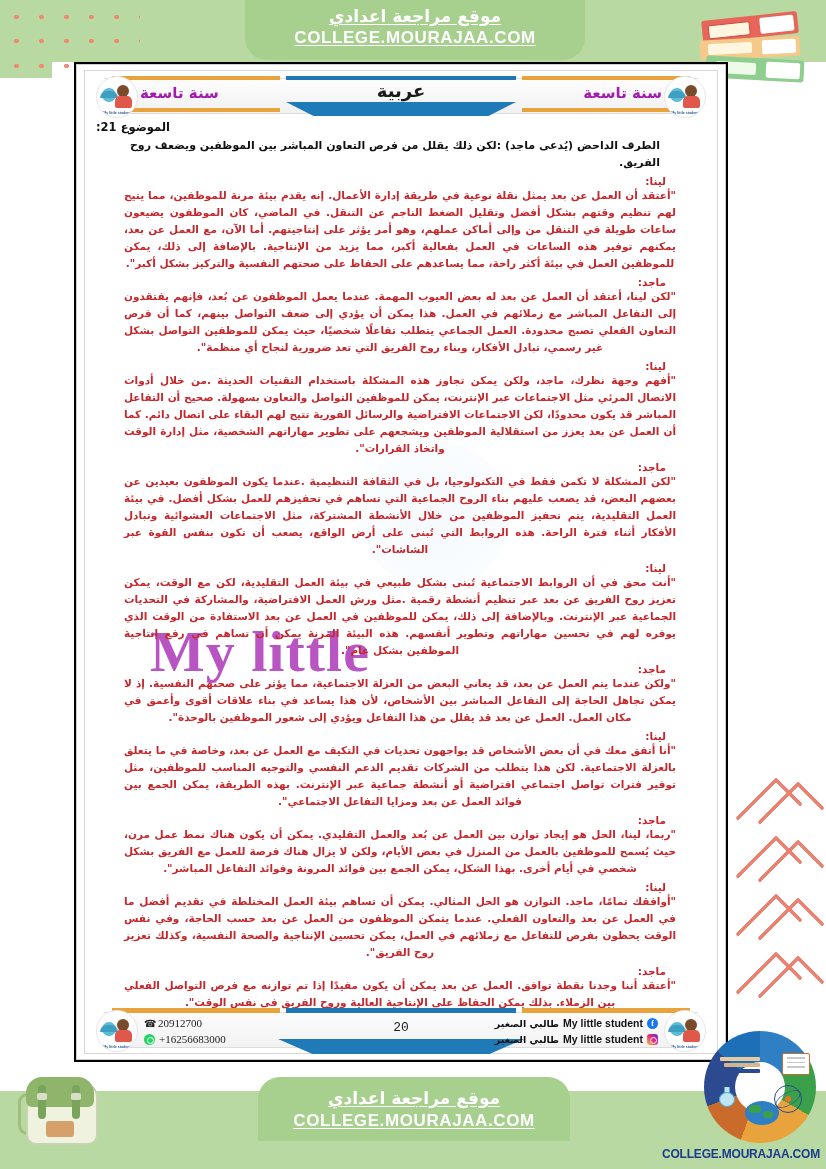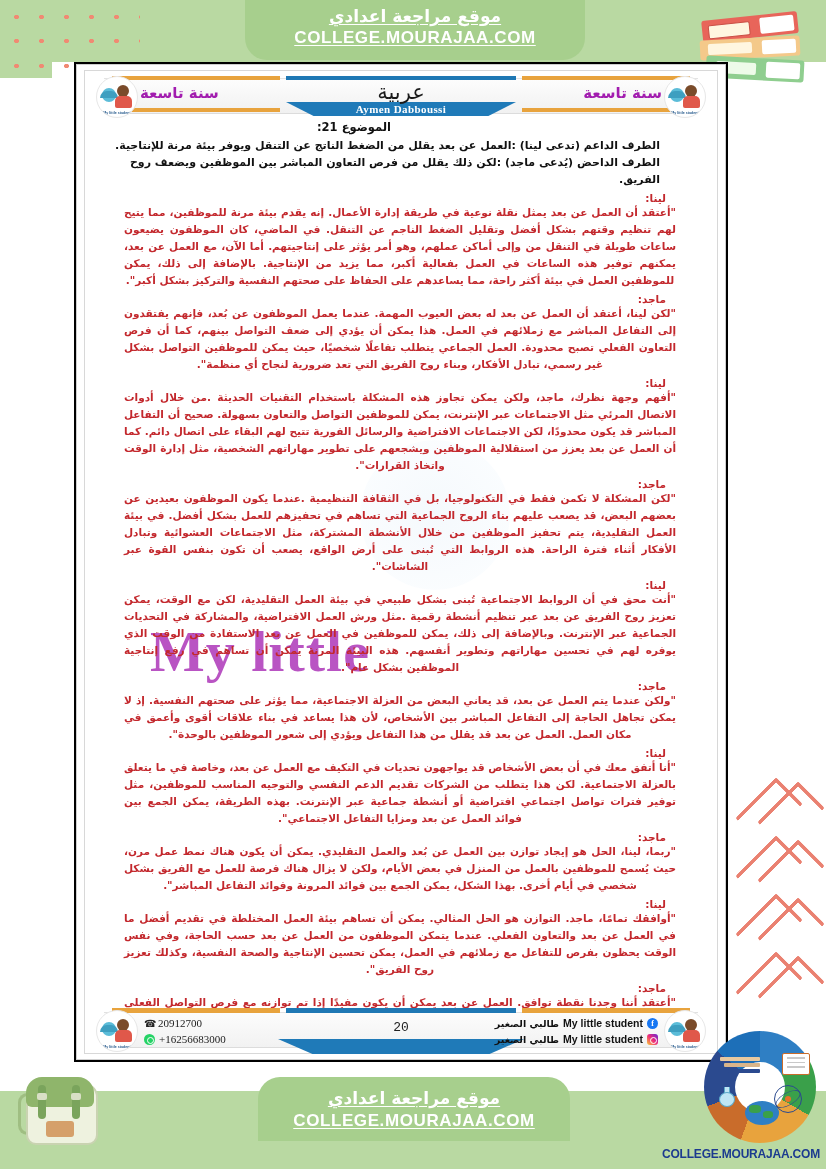--- a/index.html
+++ b/index.html
@@ -91,21 +91,21 @@
   .hdr-gold-l2{position:absolute;left:24px;top:36px;width:168px;height:4px;background:#e8a33d;}
   .hdr-gold-r{position:absolute;right:24px;top:4px;width:168px;height:4px;background:#e8a33d;}
   .hdr-gold-r2{position:absolute;right:24px;top:36px;width:168px;height:4px;background:#e8a33d;}
   .hdr-blue-top{position:absolute;left:198px;top:4px;width:230px;height:4px;background:#1f78b4;}
   .hdr-blue-band{
     position:absolute;left:198px;top:30px;width:230px;height:14px;background:#1f7ab8;
     clip-path:polygon(0 0,100% 0,88% 100%,12% 100%);
   }
   .hdr-title{
     position:absolute;left:0;top:8px;width:626px;text-align:center;
-    font-size:21px;font-weight:normal;color:#1a1a1a;
+    font-size:18px;font-weight:bold;color:#1a1a1a;
     font-family:"DejaVu Sans", sans-serif;
   }
   .hdr-sub{
     position:absolute;left:0;top:31px;width:626px;text-align:center;
     font-size:11px;font-weight:bold;color:#ffffff;letter-spacing:.4px;
     font-family:"Liberation Serif", serif;
   }
   .hdr-year{
     position:absolute;top:12px;font-size:15px;font-weight:bold;color:#a21caf;
     font-family:"DejaVu Sans", sans-serif;
@@ -126,21 +126,21 @@
   .badge .kid2b{position:absolute;left:18px;top:19px;width:17px;height:12px;border-radius:5px 5px 2px 2px;background:#e0584a;}
   .badge .bt{position:absolute;left:0;bottom:2px;width:40px;text-align:center;font-size:3.6px;color:#2a5d8f;font-weight:bold;font-family:"Liberation Sans",sans-serif;}
 
   
   .content{
     position:absolute;left:96px;top:120px;width:612px;
     direction:rtl;text-align:justify;
   }
   .topic-title{
     font-size:11.5px;font-weight:bold;color:#111;margin:0 0 3px 0;
-    text-align:center;padding-right:96px;
+    text-align:left;padding-right:96px;
     font-family:"DejaVu Sans", sans-serif;
   }
   .intro-line{
     font-size:11px;font-weight:bold;color:#111;line-height:1.55;
     text-align:right;padding-right:48px;
     font-family:"DejaVu Sans", sans-serif;
   }
   .speaker{
     font-size:10.5px;font-weight:bold;color:#c3282d;
     text-align:right;padding-right:42px;margin-top:4px;
@@ -333,39 +333,37 @@
   <div class="hdr-gold-l"></div>
   <div class="hdr-gold-l2"></div>
   <div class="hdr-gold-r"></div>
   <div class="hdr-gold-r2"></div>
   <div class="hdr-blue-top"></div>
   <div class="hdr-blue-band"></div>
 
   <div class="hdr-year left">سنة تاسعة</div>
   <div class="hdr-year right">سنة تاسعة</div>
   <div class="hdr-title">عربية</div>
-  <div class="hdr-sub">Aymen Dabboussi</div>
 
   <div class="badge l">
     <div class="kid1"></div>
     <div class="kid2"></div>
     <div class="kid2b"></div>
     <div class="bt">My little student</div>
   </div>
   <div class="badge r">
     <div class="kid1"></div>
     <div class="kid2"></div>
     <div class="kid2b"></div>
     <div class="bt">My little student</div>
   </div>
 </div>
 
 <div class="content">
   <div class="topic-title">الموضوع 21:</div>
-  <div class="intro-line">الطرف الداعم (تدعى لينا) :العمل عن بعد يقلل من الضغط الناتج عن التنقل ويوفر بيئة مرنة للإنتاجية.</div>
   <div class="intro-line">الطرف الداحض (يُدعى ماجد) :لكن ذلك يقلل من فرص التعاون المباشر بين الموظفين ويضعف روح الفريق.</div>
 
   <div class="blk">
     <div class="speaker">لينا:</div>
     <p class="speech">"أعتقد أن العمل عن بعد يمثل نقلة نوعية في طريقة إدارة الأعمال. إنه يقدم بيئة مرنة للموظفين، مما يتيح لهم تنظيم وقتهم بشكل أفضل وتقليل الضغط الناجم عن التنقل. في الماضي، كان الموظفون يضيعون ساعات طويلة في التنقل من وإلى أماكن عملهم، وهو أمر يؤثر على إنتاجيتهم. أما الآن، مع العمل عن بعد، يمكنهم توفير هذه الساعات في العمل بفعالية أكبر، مما يزيد من الإنتاجية. بالإضافة إلى ذلك، يمكن للموظفين العمل في بيئة أكثر راحة، مما يساعدهم على الحفاظ على صحتهم النفسية والتركيز بشكل أكبر".</p>
   </div>
   <div class="blk">
     <div class="speaker">ماجد:</div>
     <p class="speech">"لكن لينا، أعتقد أن العمل عن بعد له بعض العيوب المهمة. عندما يعمل الموظفون عن بُعد، فإنهم يفتقدون إلى التفاعل المباشر مع زملائهم في العمل. هذا يمكن أن يؤدي إلى ضعف التواصل بينهم، كما أن فرص التعاون الفعلي تصبح محدودة. العمل الجماعي يتطلب تفاعلًا شخصيًا، حيث يمكن للموظفين التواصل بشكل غير رسمي، تبادل الأفكار، وبناء روح الفريق التي تعد ضرورية لنجاح أي منظمة".</p>
   </div>

